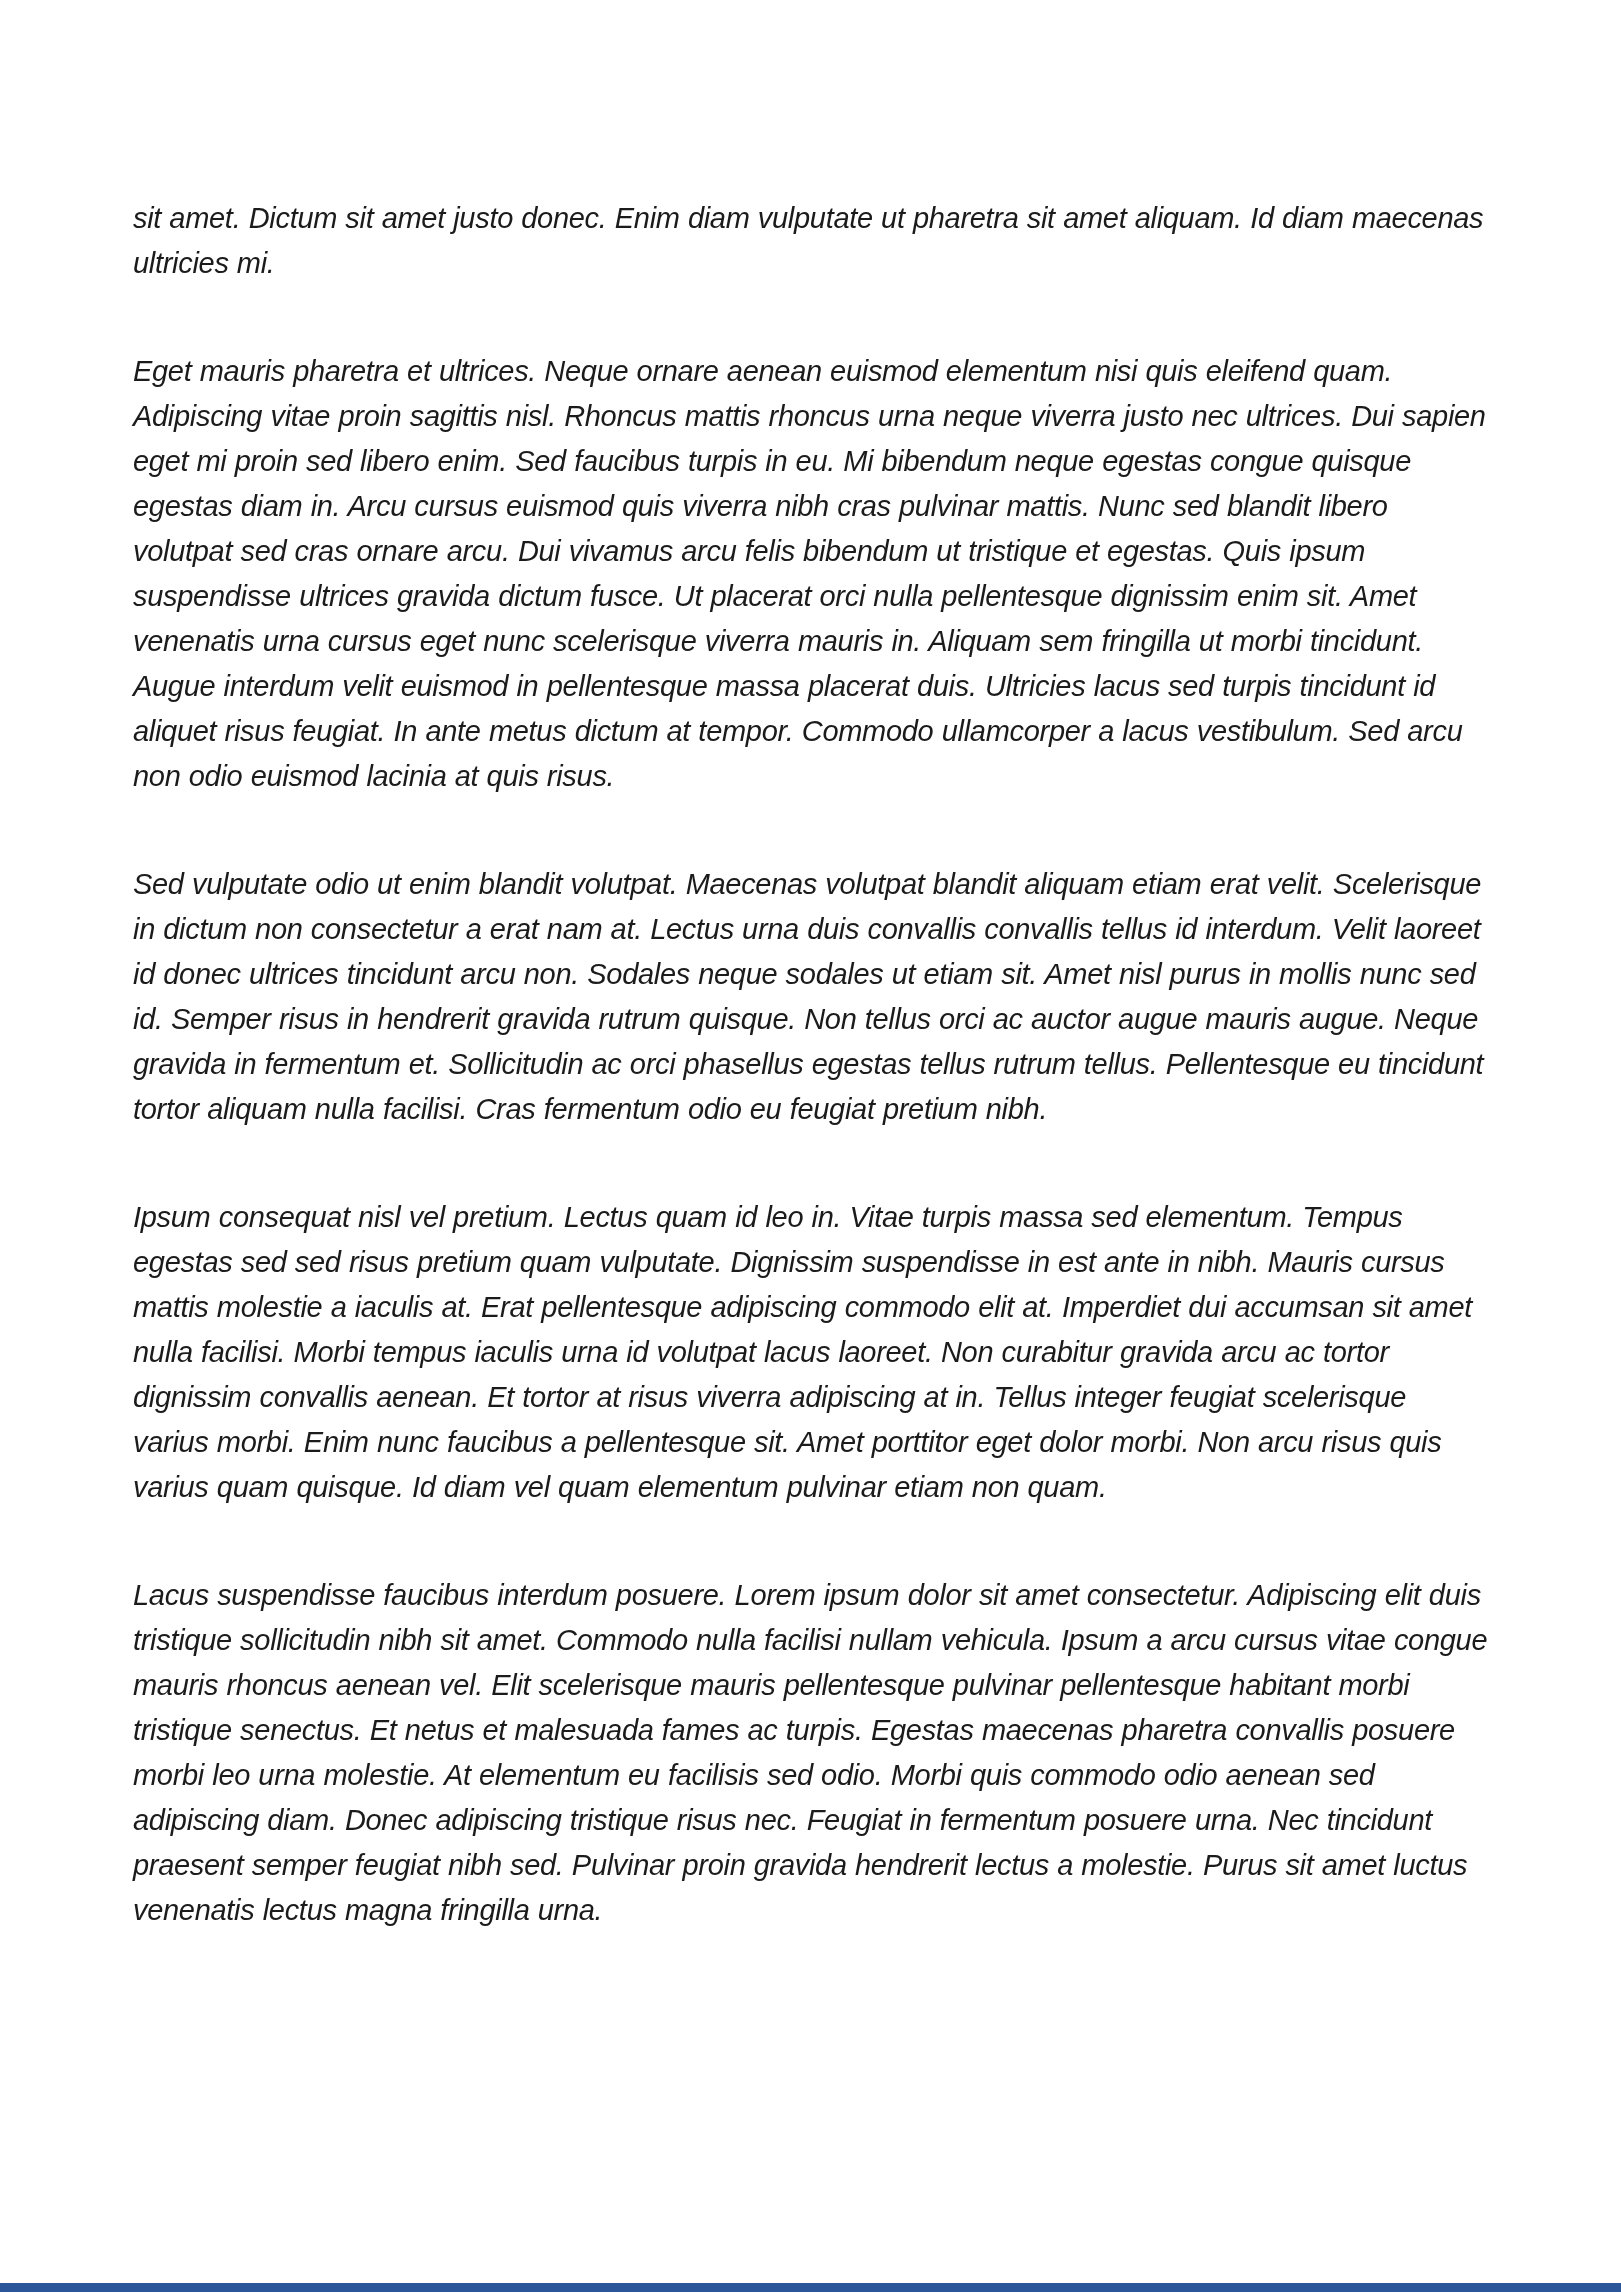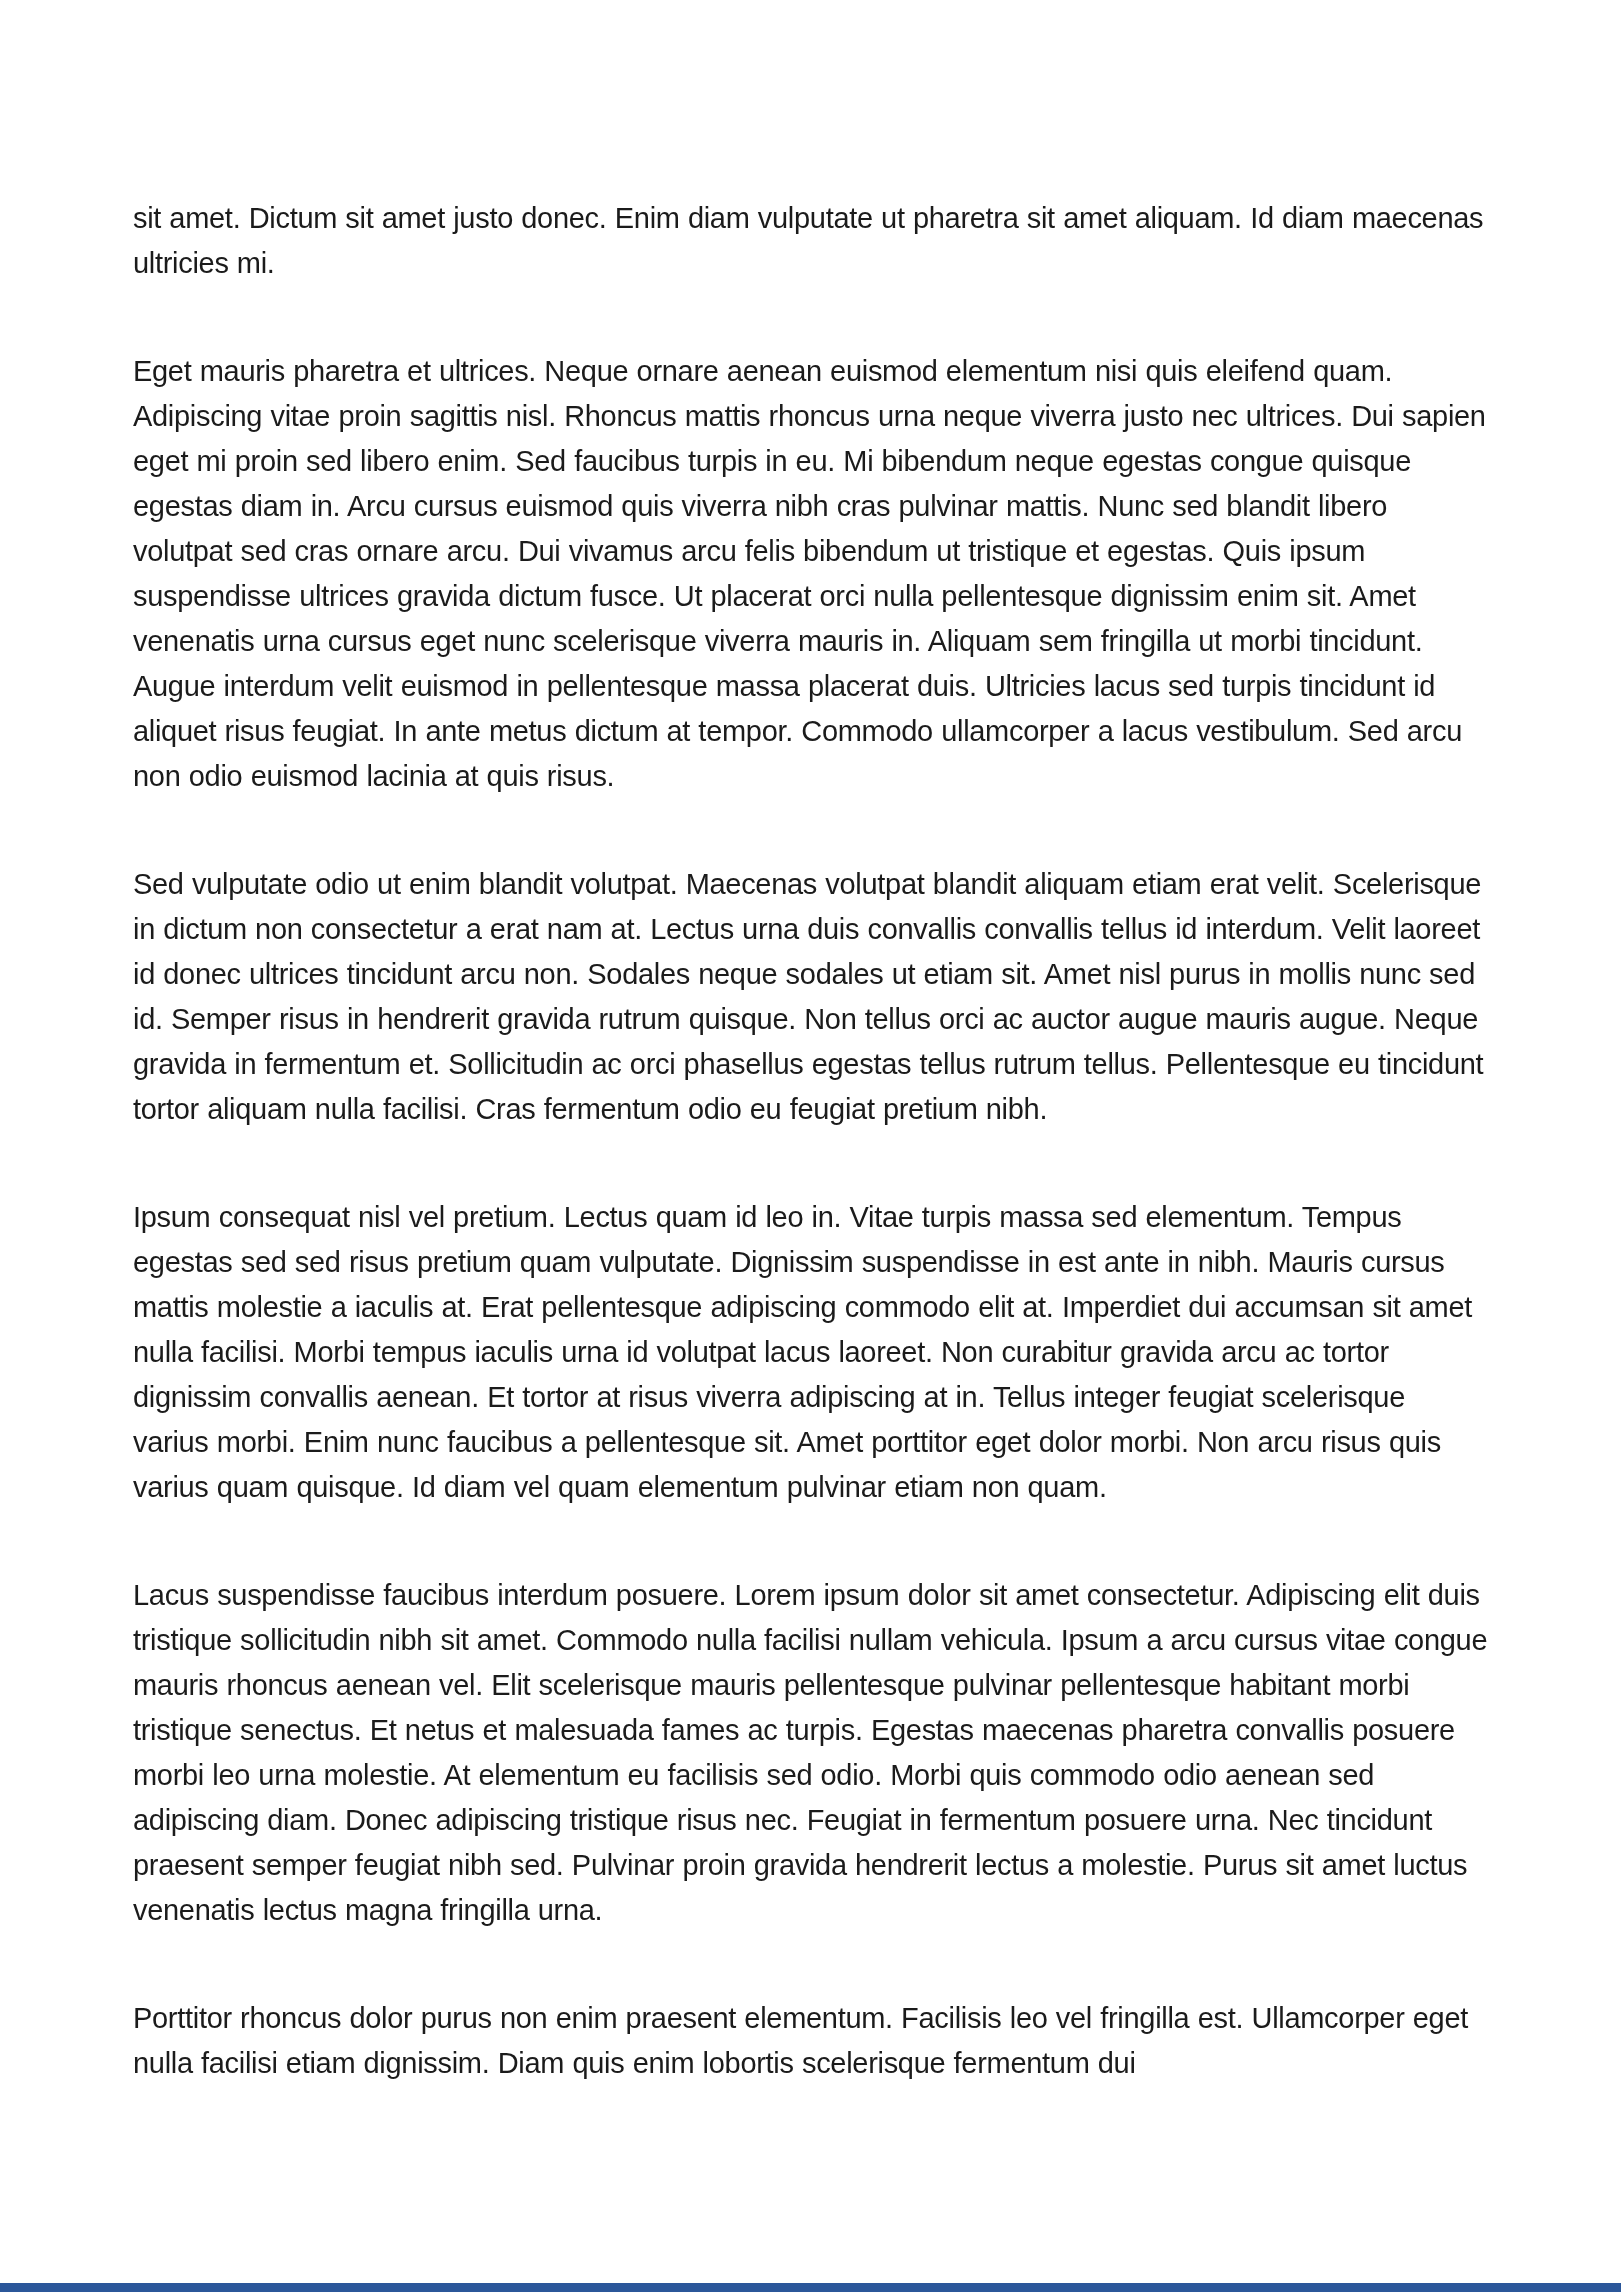--- a/index.html
+++ b/index.html
@@ -11,20 +11,21 @@
     width: 1621px;
     height: 2293px;
     position: relative;
     overflow: hidden;
     font-family: "Liberation Sans", sans-serif;
   }
   .document-page {
     position: absolute;
     inset: 0;
     background: #ffffff;
+    font-style: italic;
   }
   .document-text {
     position: absolute;
     top: 196px;
     left: 133px;
     width: 1355px;
   }
   .document-text p {
     margin: 0 0 63px 0;
     font-size: 29px;
@@ -46,17 +47,16 @@
 </head>
 <body style="color: rgb(27, 27, 27);">
 
 <div class="document-page">
   <div class="document-text">
     <p>sit amet. Dictum sit amet justo donec. Enim diam vulputate ut pharetra sit amet aliquam. Id diam maecenas ultricies mi.</p>
     <p>Eget mauris pharetra et ultrices. Neque ornare aenean euismod elementum nisi quis eleifend quam. Adipiscing vitae proin sagittis nisl. Rhoncus mattis rhoncus urna neque viverra justo nec ultrices. Dui sapien eget mi proin sed libero enim. Sed faucibus turpis in eu. Mi bibendum neque egestas congue quisque egestas diam in. Arcu cursus euismod quis viverra nibh cras pulvinar mattis. Nunc sed blandit libero volutpat sed cras ornare arcu. Dui vivamus arcu felis bibendum ut tristique et egestas. Quis ipsum suspendisse ultrices gravida dictum fusce. Ut placerat orci nulla pellentesque dignissim enim sit. Amet venenatis urna cursus eget nunc scelerisque viverra mauris in. Aliquam sem fringilla ut morbi tincidunt. Augue interdum velit euismod in pellentesque massa placerat duis. Ultricies lacus sed turpis tincidunt id aliquet risus feugiat. In ante metus dictum at tempor. Commodo ullamcorper a lacus vestibulum. Sed arcu non odio euismod lacinia at quis risus.</p>
     <p>Sed vulputate odio ut enim blandit volutpat. Maecenas volutpat blandit aliquam etiam erat velit. Scelerisque in dictum non consectetur a erat nam at. Lectus urna duis convallis convallis tellus id interdum. Velit laoreet id donec ultrices tincidunt arcu non. Sodales neque sodales ut etiam sit. Amet nisl purus in mollis nunc sed id. Semper risus in hendrerit gravida rutrum quisque. Non tellus orci ac auctor augue mauris augue. Neque gravida in fermentum et. Sollicitudin ac orci phasellus egestas tellus rutrum tellus. Pellentesque eu tincidunt tortor aliquam nulla facilisi. Cras fermentum odio eu feugiat pretium nibh.</p>
     <p>Ipsum consequat nisl vel pretium. Lectus quam id leo in. Vitae turpis massa sed elementum. Tempus egestas sed sed risus pretium quam vulputate. Dignissim suspendisse in est ante in nibh. Mauris cursus mattis molestie a iaculis at. Erat pellentesque adipiscing commodo elit at. Imperdiet dui accumsan sit amet nulla facilisi. Morbi tempus iaculis urna id volutpat lacus laoreet. Non curabitur gravida arcu ac tortor dignissim convallis aenean. Et tortor at risus viverra adipiscing at in. Tellus integer feugiat scelerisque varius morbi. Enim nunc faucibus a pellentesque sit. Amet porttitor eget dolor morbi. Non arcu risus quis varius quam quisque. Id diam vel quam elementum pulvinar etiam non quam.</p>
     <p>Lacus suspendisse faucibus interdum posuere. Lorem ipsum dolor sit amet consectetur. Adipiscing elit duis tristique sollicitudin nibh sit amet. Commodo nulla facilisi nullam vehicula. Ipsum a arcu cursus vitae congue mauris rhoncus aenean vel. Elit scelerisque mauris pellentesque pulvinar pellentesque habitant morbi tristique senectus. Et netus et malesuada fames ac turpis. Egestas maecenas pharetra convallis posuere morbi leo urna molestie. At elementum eu facilisis sed odio. Morbi quis commodo odio aenean sed adipiscing diam. Donec adipiscing tristique risus nec. Feugiat in fermentum posuere urna. Nec tincidunt praesent semper feugiat nibh sed. Pulvinar proin gravida hendrerit lectus a molestie. Purus sit amet luctus venenatis lectus magna fringilla urna.</p>
-    <p>Porttitor rhoncus dolor purus non enim praesent elementum. Facilisis leo vel fringilla est. Ullamcorper eget nulla facilisi etiam dignissim. Diam quis enim lobortis scelerisque fermentum dui</p>
   </div>
   <div class="window-status-bar-edge" style="background: rgb(43, 87, 154);"></div>
 </div>
 
 
 </body></html>

